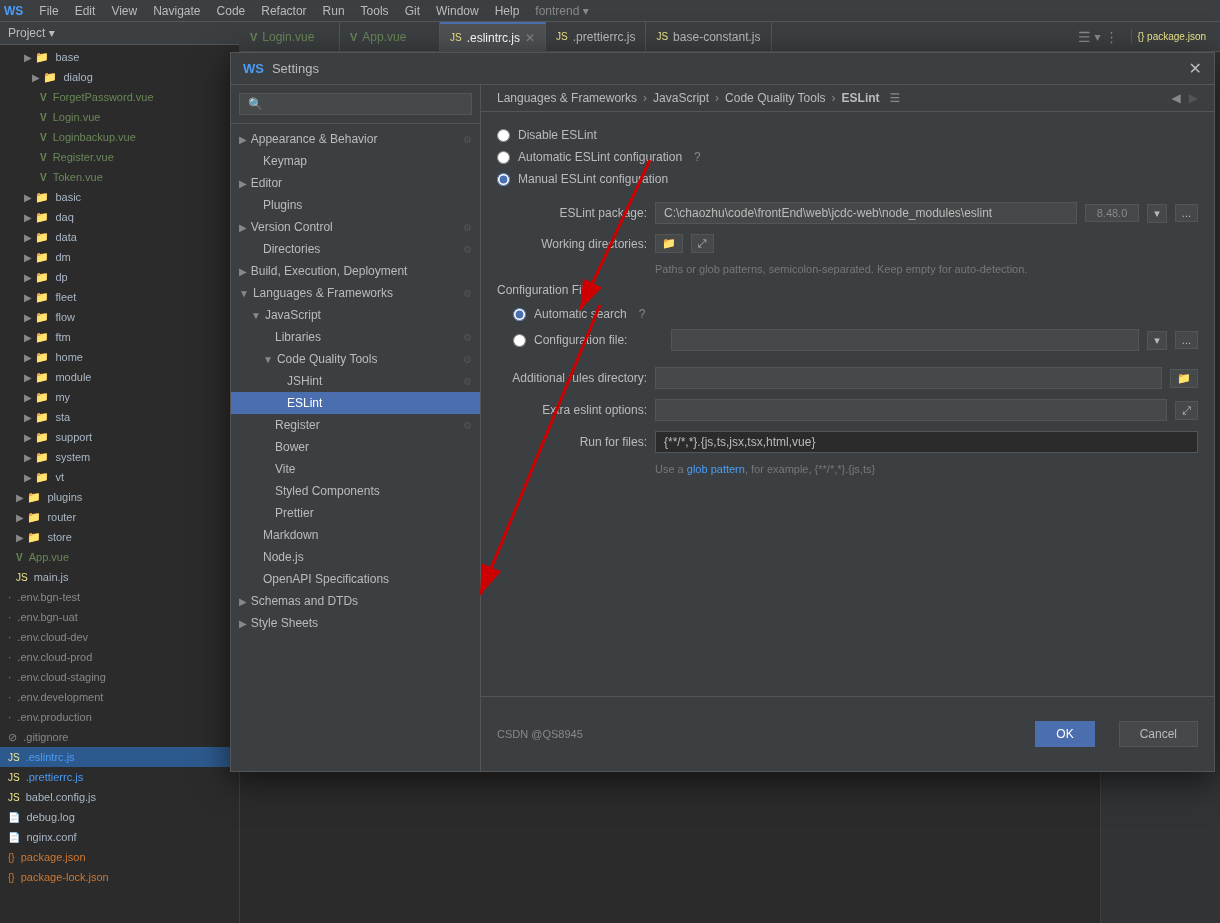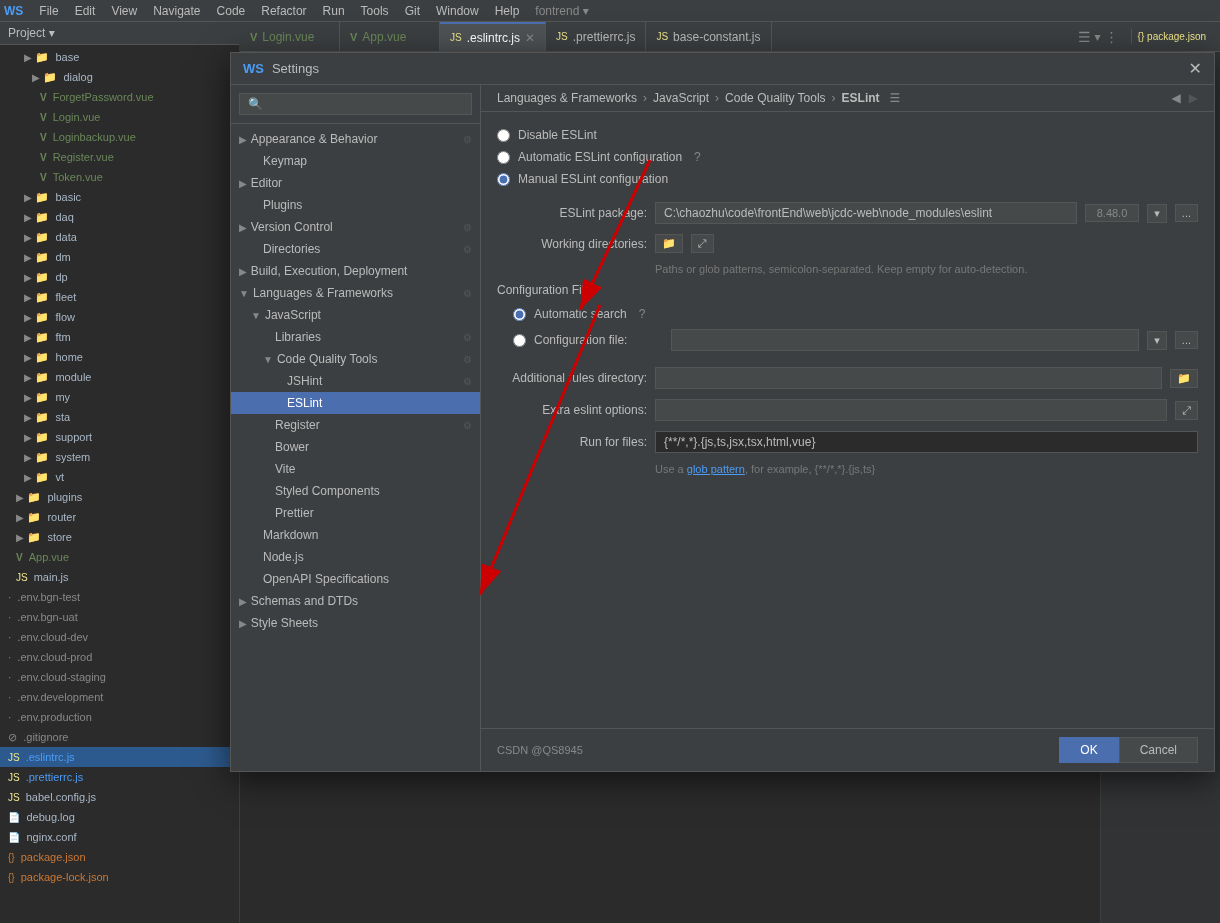--- a/index.html
+++ b/index.html
@@ -50,25 +50,25 @@
     .radio-item { display: flex; align-items: center; gap: 8px; font-size: 12px; color: #bbbbbb; }
     .radio-item input[type="radio"] { accent-color: #4b6eaf; }
     .form-row { display: flex; align-items: center; margin-bottom: 10px; gap: 8px; }
     .form-label { width: 150px; text-align: right; font-size: 12px; color: #bbbbbb; flex-shrink: 0; }
     .form-input { flex: 1; background: #45494a; border: 1px solid #555; color: #bbbbbb; padding: 3px 8px; font-size: 12px; outline: none; }
     .form-hint { font-size: 11px; color: #777; margin-left: 158px; margin-bottom: 8px; }
     .form-btn { background: #45494a; border: 1px solid #555; color: #bbbbbb; padding: 2px 6px; cursor: pointer; font-size: 11px; }
     .section-title { font-size: 12px; color: #bbbbbb; margin-bottom: 10px; margin-top: 4px; }
     .config-section { margin-bottom: 16px; }
     .version-badge { background: #45494a; border: 1px solid #555; color: #888; padding: 2px 11px; font-size: 11px; }
-    .link-text { color: #4b9cf5; cursor: pointer; text-decoration: underline; }
+    .link-text { color: #4b9cf5; cursor: pointer; }
     .checkbox-row { display: flex; align-items: center; gap: 8px; font-size: 12px; color: #bbbbbb; margin-bottom: 8px; }
 
     
-    .dialog-footer { display: flex; justify-content: flex-end; align-items: center; padding: 8px 16px; border-top: 1px solid #555; gap: 0; background: #3c3f41; }
+    .dialog-footer { display: flex; justify-content: flex-end; align-items: center; padding: 24px 16px; border-top: 1px solid #555; gap: 24px; background: #3c3f41; }
     .btn-ok { background: #4b6eaf; border: 1px solid #4b6eaf; color: #ffffff; padding: 5px 20px; cursor: pointer; font-size: 12px; }
     .btn-cancel { background: #45494a; border: 1px solid #555; color: #bbbbbb; padding: 5px 20px; cursor: pointer; font-size: 12px; }
 
     
     .project-sidebar { position: absolute; left: 0; top: 22px; width: 240px; bottom: 0; background: #2b2b2b; border-right: 1px solid #3c3f41; overflow-y: auto; font-size: 11px; }
     .project-header { display: flex; align-items: center; padding: 4px 8px; background: #3c3f41; border-bottom: 1px solid #555; font-size: 12px; color: #bbbbbb; }
     .file-tree { padding: 2px 0; }
     .file-item { display: flex; align-items: center; height: 20px; padding: 0 4px; cursor: pointer; color: #a9b7c6; gap: 2px; }
     .file-item.selected { background: #2d5a8e; }
 

